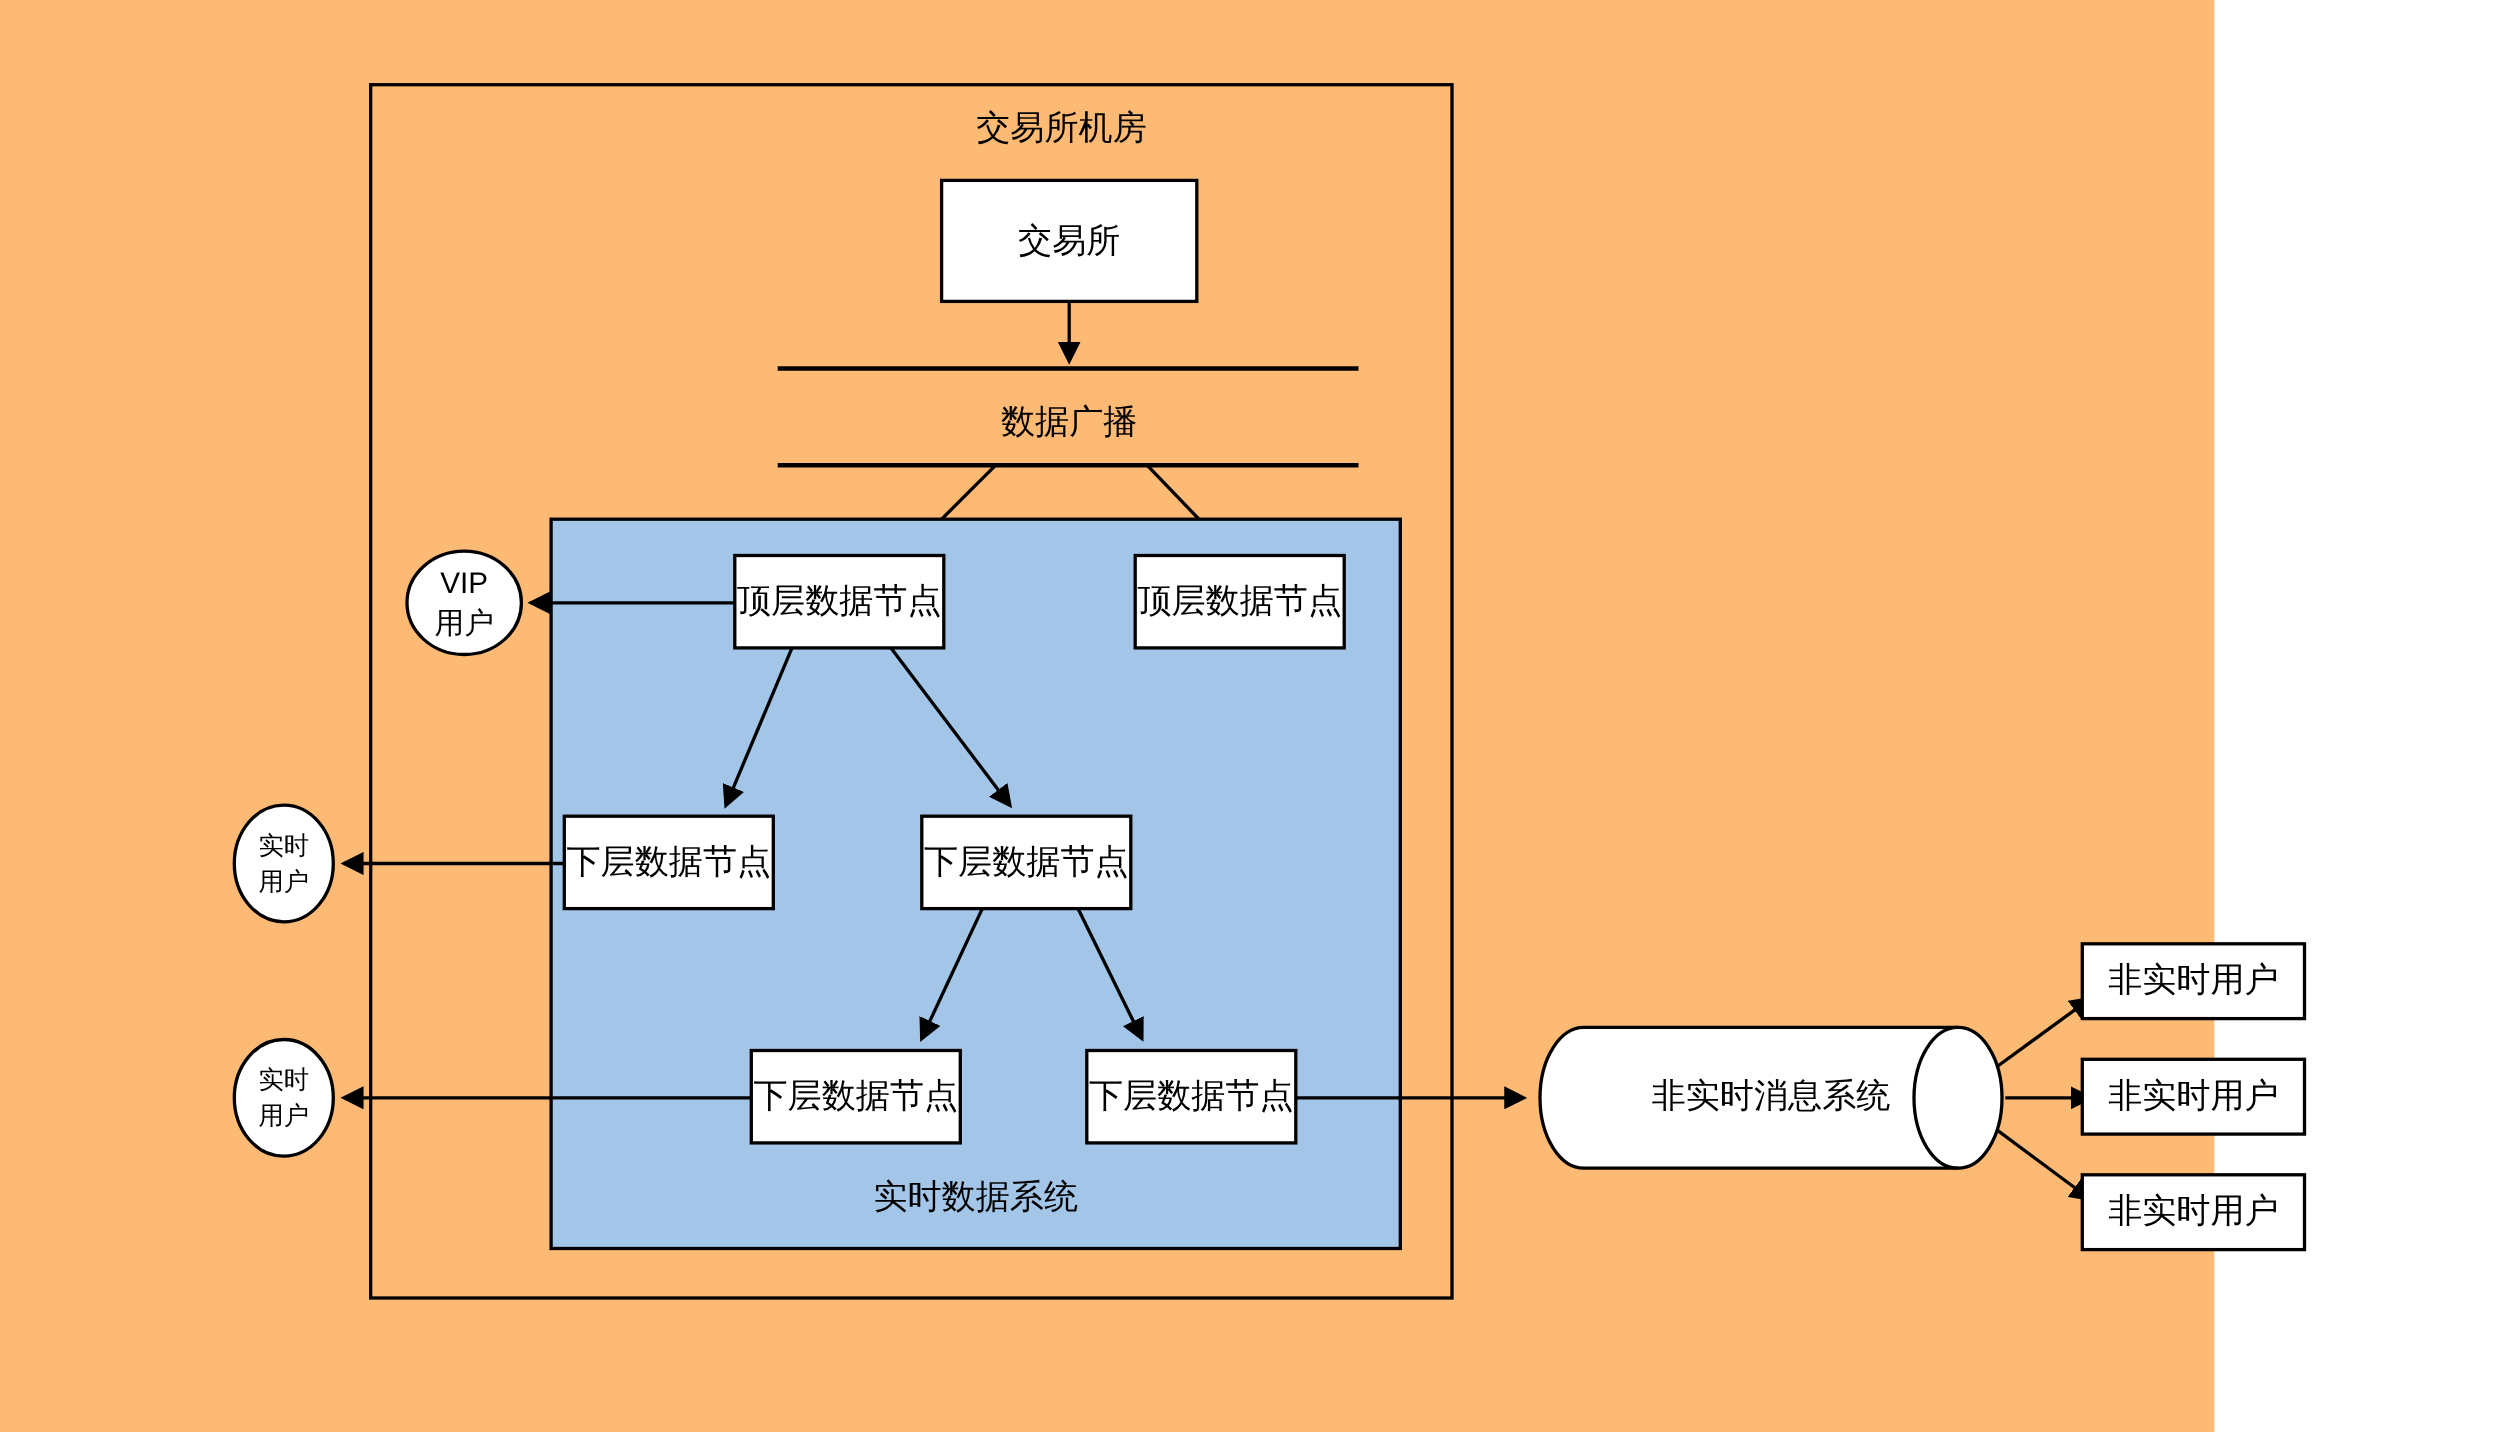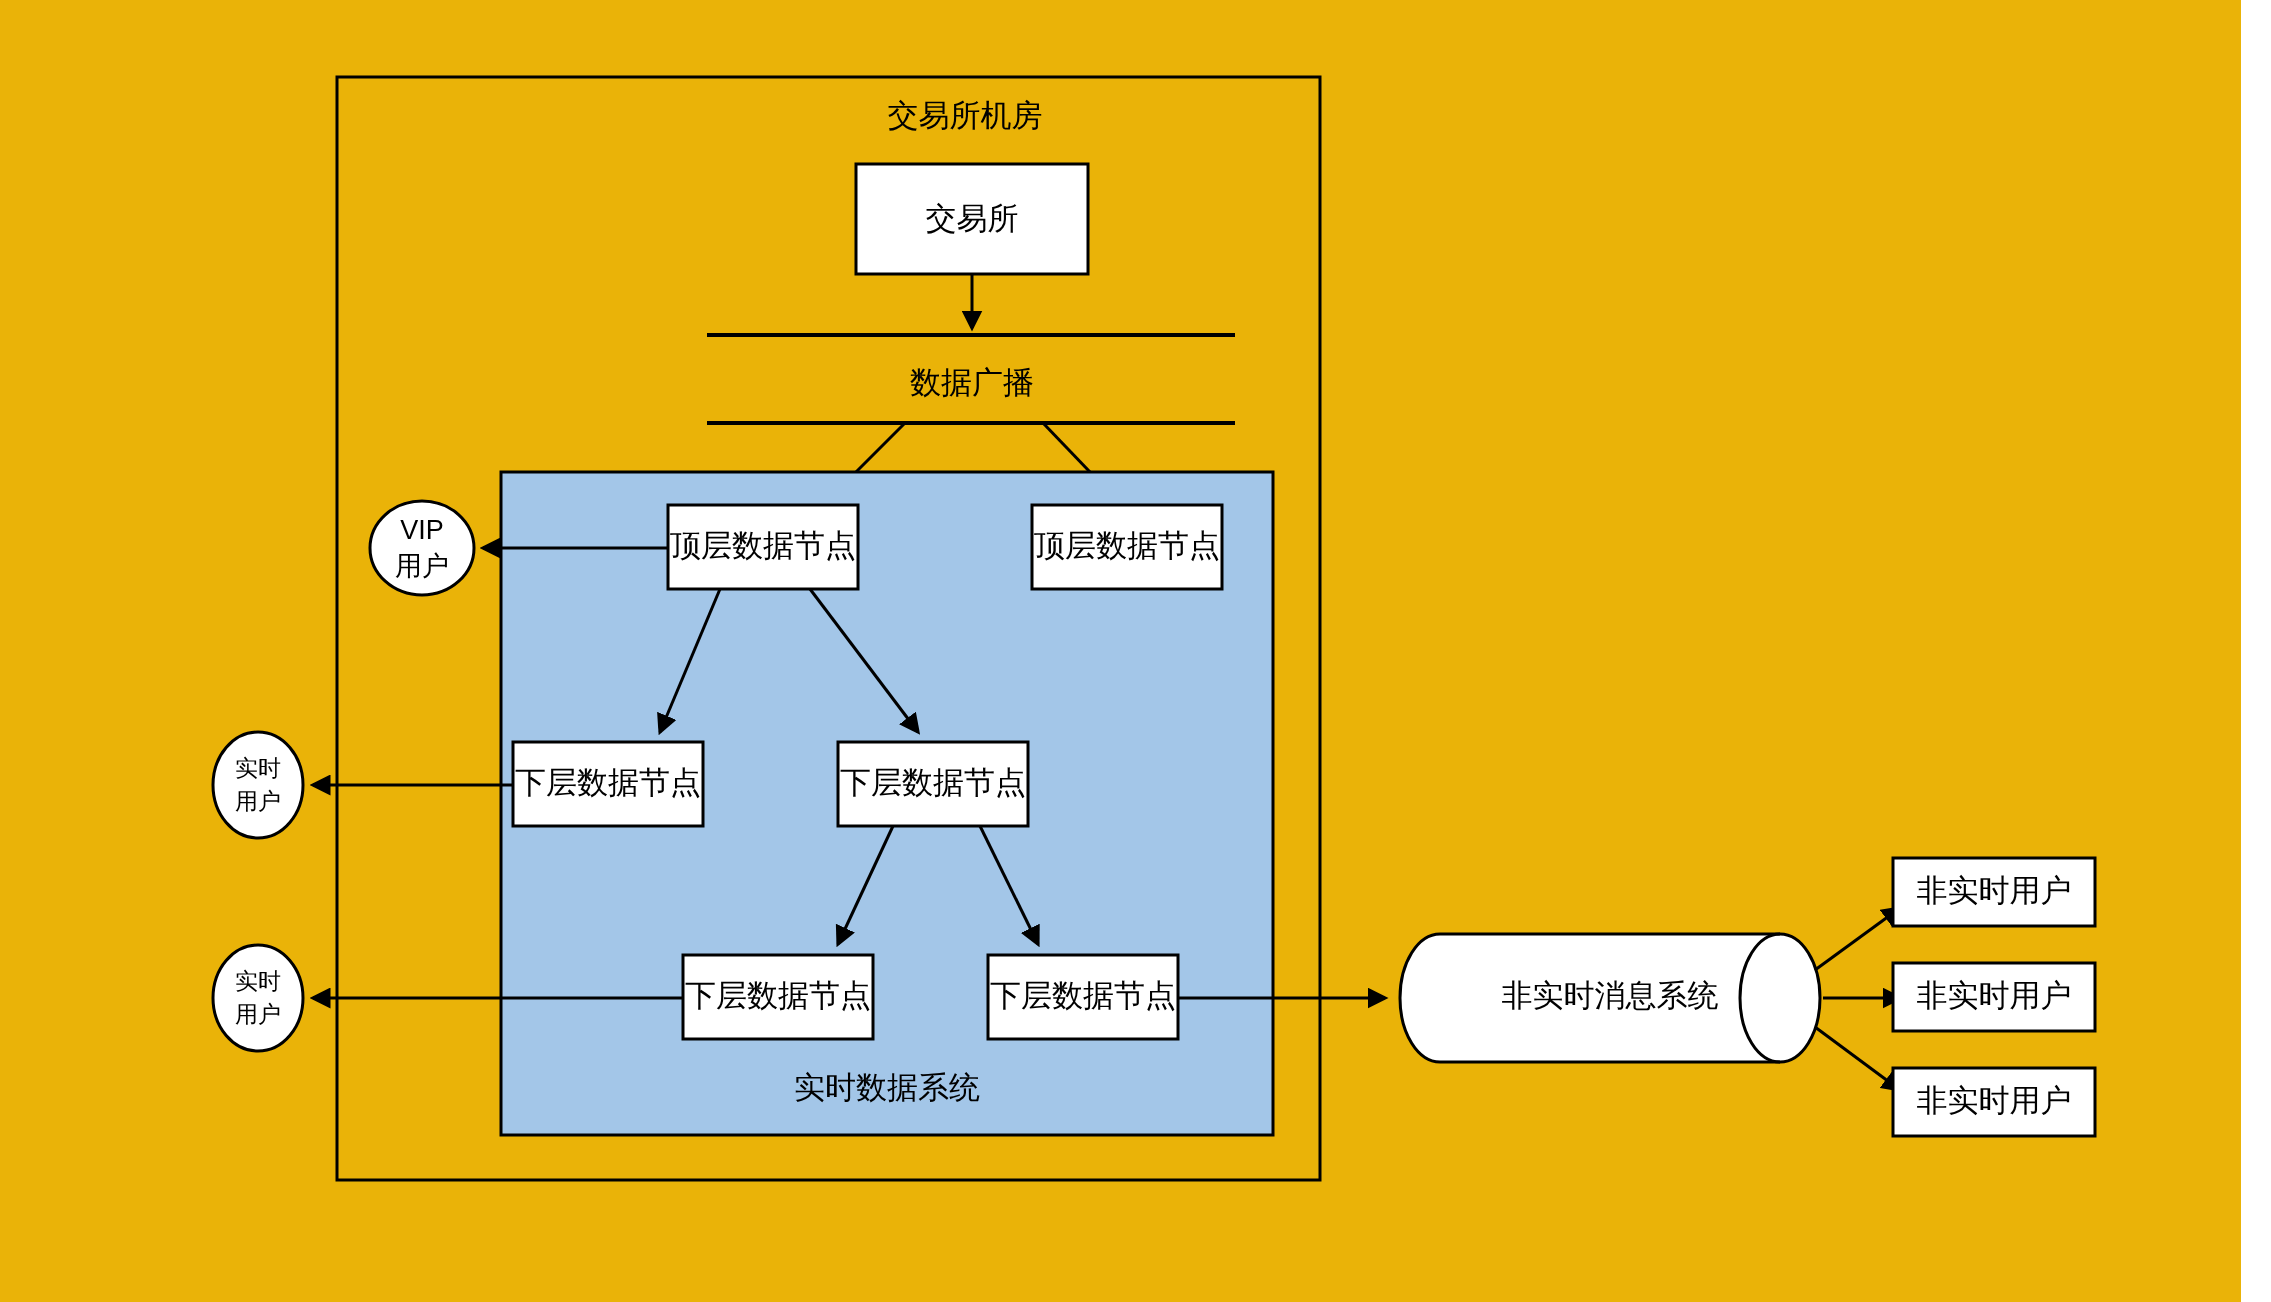--- a/index.html
+++ b/index.html
@@ -2,23 +2,23 @@
 <html><head>
 <meta charset="utf-8">
 <style>
   html, body {
     margin: 0;
     padding: 0;
     background: #ffffff;
   }
   #canvas {
     position: relative;
-    width: 2241px;
+    width: 2013px;
     height: 1302px;
-    background: #eab308;
+    background: #fdba74;
     font-family: "Liberation Sans", "DejaVu Sans", sans-serif;
   }
   svg.diagram {
     position: absolute;
     top: 0;
     left: 0;
     width: 2271px;
     height: 1302px;
     overflow: visible;
   }

